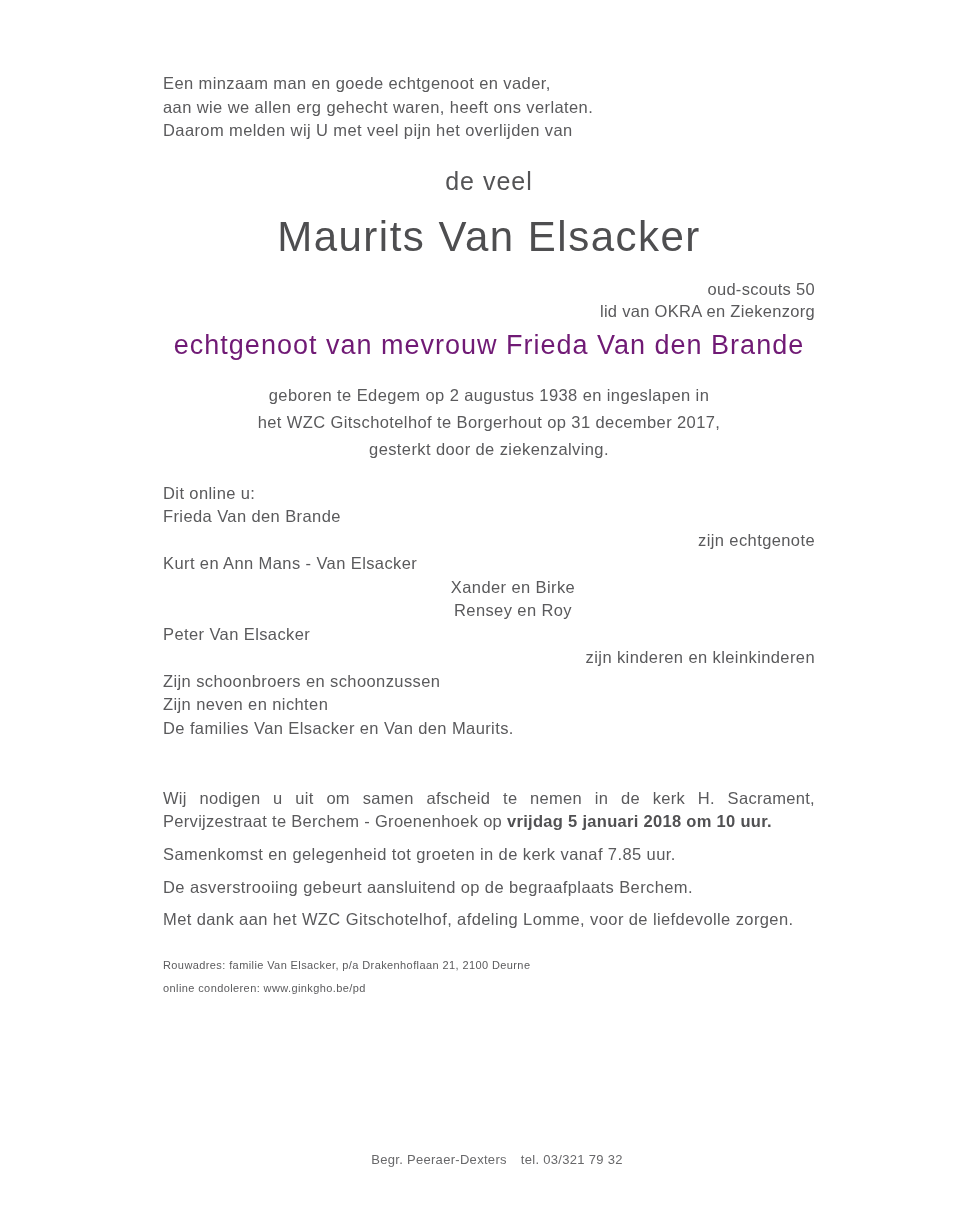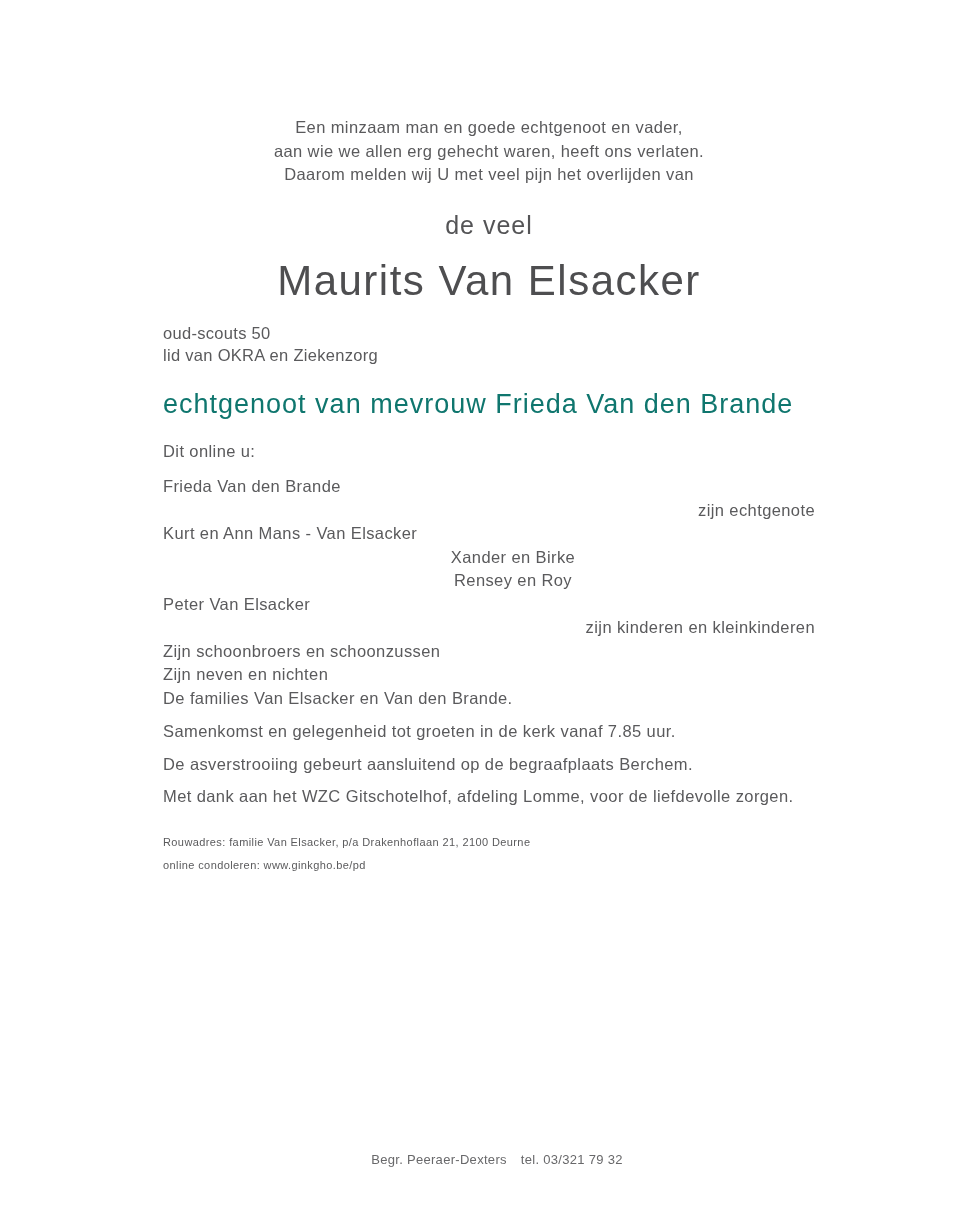--- a/index.html
+++ b/index.html
@@ -14,22 +14,22 @@
     background: #ffffff;
     overflow: hidden;
     font-family: "Liberation Sans", "DejaVu Sans", sans-serif;
     color: #5a5a5c;
   }
   .content {
     width: 652px;
     margin: 0 auto;
   }
   .intro {
-    padding-top: 116px;
-    text-align: center;
+    padding-top: 72px;
+    text-align: left;
     font-size: 16.5px;
     line-height: 23.5px;
     letter-spacing: 0.4px;
   }
   .salutation {
     margin-top: 23px;
     text-align: center;
     font-size: 25px;
     line-height: 30px;
     letter-spacing: 1px;
@@ -39,47 +39,48 @@
     margin-top: 17px;
     text-align: center;
     font-size: 42px;
     line-height: 48px;
     letter-spacing: 1.5px;
     font-weight: 400;
     color: #4e4e50;
   }
   .affiliations {
     margin-top: 17px;
-    text-align: left;
+    text-align: right;
     font-size: 16.5px;
     line-height: 22.5px;
     letter-spacing: 0.3px;
   }
   .spouse {
-    margin-top: 21px;
+    margin-top: 6px;
+    text-align: center;
     font-size: 27px;
     line-height: 33px;
     letter-spacing: 1px;
-    color: #0f766e;
+    color: #701a75;
   }
   .life {
     margin-top: 20px;
     text-align: center;
     font-size: 16.5px;
     line-height: 27px;
     letter-spacing: 0.4px;
   }
   .heading {
     margin-top: 19px;
     font-size: 16.5px;
     line-height: 23.5px;
     letter-spacing: 0.4px;
   }
   .family {
-    margin-top: 12px;
+    margin-top: 0;
     font-size: 16.5px;
     line-height: 23.5px;
     letter-spacing: 0.4px;
   }
   .family .line { white-space: pre; }
   .family .right { text-align: right; }
   .family .indent { padding-left: 48px; text-align: center; }
   .ceremony-invitation {
     margin-top: 47px;
     text-align: justify;
@@ -131,36 +132,42 @@
 
     <div class="name">Maurits Van Elsacker</div>
 
     <div class="affiliations">
       <div>oud-scouts 50</div>
       <div>lid van OKRA en Ziekenzorg</div>
     </div>
 
     <div class="spouse">echtgenoot van mevrouw Frieda Van den Brande</div>
 
+    <div class="life">
+      <div>geboren te Edegem op 2 augustus 1938 en ingeslapen in</div>
+      <div>het WZC Gitschotelhof te Borgerhout op 31 december 2017,</div>
+      <div>gesterkt door de ziekenzalving.</div>
+    </div>
 
     <div class="heading">Dit online u:</div>
 
     <div class="family">
       <div class="line">Frieda Van den Brande</div>
       <div class="line right">zijn echtgenote</div>
       <div class="line">Kurt en Ann Mans - Van Elsacker</div>
       <div class="line indent">Xander en Birke</div>
       <div class="line indent">Rensey en Roy</div>
       <div class="line">Peter Van Elsacker</div>
       <div class="line right">zijn kinderen en kleinkinderen</div>
       <div class="line">Zijn schoonbroers en schoonzussen</div>
       <div class="line">Zijn neven en nichten</div>
-      <div class="line">De families Van Elsacker en Van den Brande.</div>
+      <div class="line">De families Van Elsacker en Van den Maurits.</div>
     </div>
 
+    <div class="ceremony-invitation"><span>Wij nodigen u uit om samen afscheid te nemen in de kerk H. Sacrament, Pervijzestraat te Berchem - Groenenhoek op </span><span class="bold">vrijdag 5 januari 2018 om 10 uur.</span></div>
 
     <div class="para gathering">Samenkomst en gelegenheid tot groeten in de kerk vanaf 7.85 uur.</div>
 
     <div class="para scattering">De asverstrooiing gebeurt aansluitend op de begraafplaats Berchem.</div>
 
     <div class="para thanks">Met dank aan het WZC Gitschotelhof, afdeling Lomme, voor de liefdevolle zorgen.</div>
 
     <div class="contact">
       <div>Rouwadres: familie Van Elsacker, p/a Drakenhoflaan 21, 2100 Deurne</div>
       <div>online condoleren: www.ginkgho.be/pd</div>

